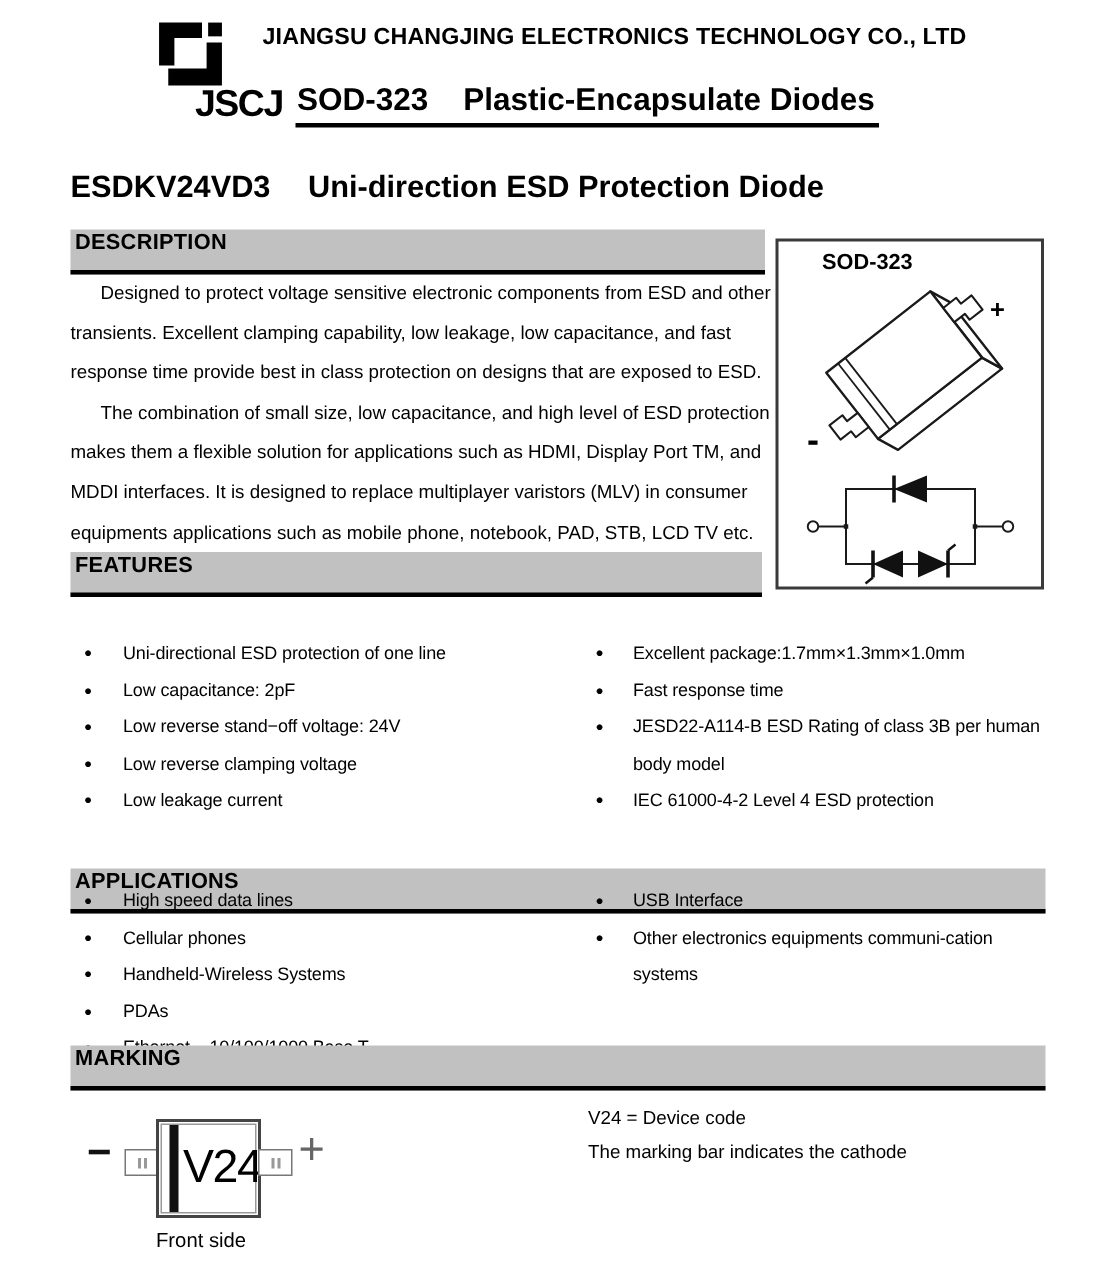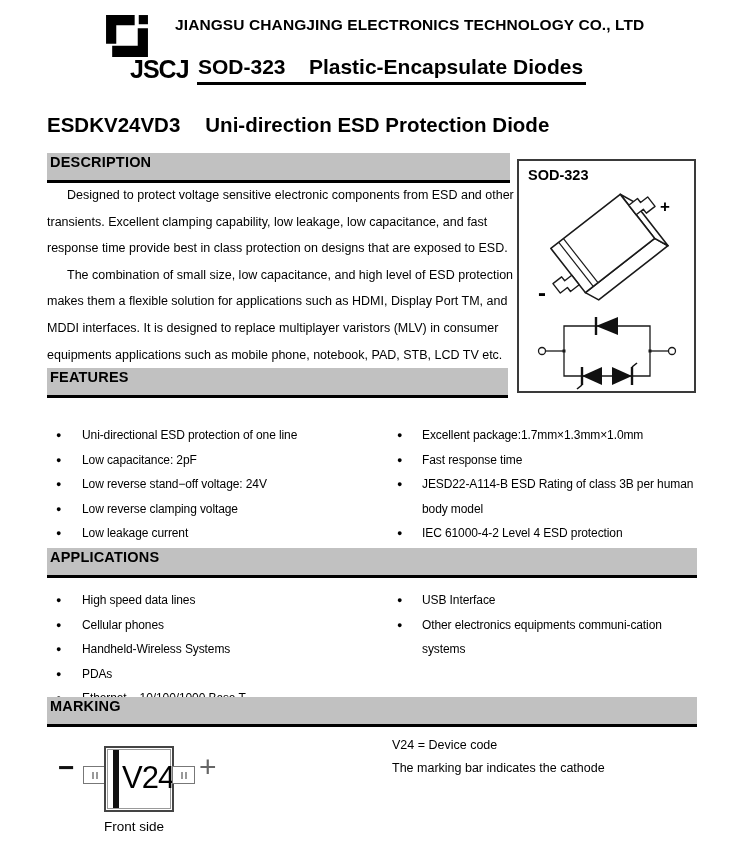--- a/index.html
+++ b/index.html
@@ -18,29 +18,29 @@
     font-size:21px; font-weight:bold; white-space:pre;
     border-bottom:3px solid #000; padding:0 3px 3px 1px; }
   .product-title { position:absolute; left:47px; top:113px;
     font-size:20.5px; font-weight:bold; display:flex; gap:25px; }
   
   .bar { position:absolute; height:30px; background:#c1c1c1;
     border-bottom:3px solid #000; font-size:14.5px; font-weight:bold;
     line-height:19px; padding-left:3px; letter-spacing:0.2px; }
   .bar-desc     { left:47px; top:153px; width:463px; }
   .bar-features { left:47px; top:368px; width:461px; }
-  .bar-apps     { left:47px; top:548px; width:650px; }
+  .bar-apps     { left:47px; top:579px; width:650px; }
   .bar-marking  { left:47px; top:697px; width:650px; }
   
   .desc-body { position:absolute; left:47px; top:182px; width:470px;
     font-size:12.5px; line-height:26.6px; }
   .desc-body p { text-indent:20px; }
   
   .pkg-box { position:absolute; left:517px; top:159px; width:179px; height:234px;
-    border:2px solid #3a3a3a; background:#fff; }
+    border:2px solid #3a3a3a; background:#fff;padding-left:20px; }
   .pkg-label { padding:6px 0 0 9px; font-size:14.5px; font-weight:bold; }
   .pkg-3d { position:absolute; left:3px; top:24px; }
   .pkg-sch { position:absolute; left:13px; top:150px; }
   
   ul.bullets { position:absolute; list-style:none; font-size:12px;
     letter-spacing:-0.1px;margin-top:20px; }
   ul.bullets li { position:relative; padding-left:35px; line-height:24.5px; }
   ul.bullets li::before { content:"\25CF"; position:absolute; left:9px; top:0;
     font-size:9px; line-height:24.5px; }
   ul.col-right li { padding-left:30px; }

